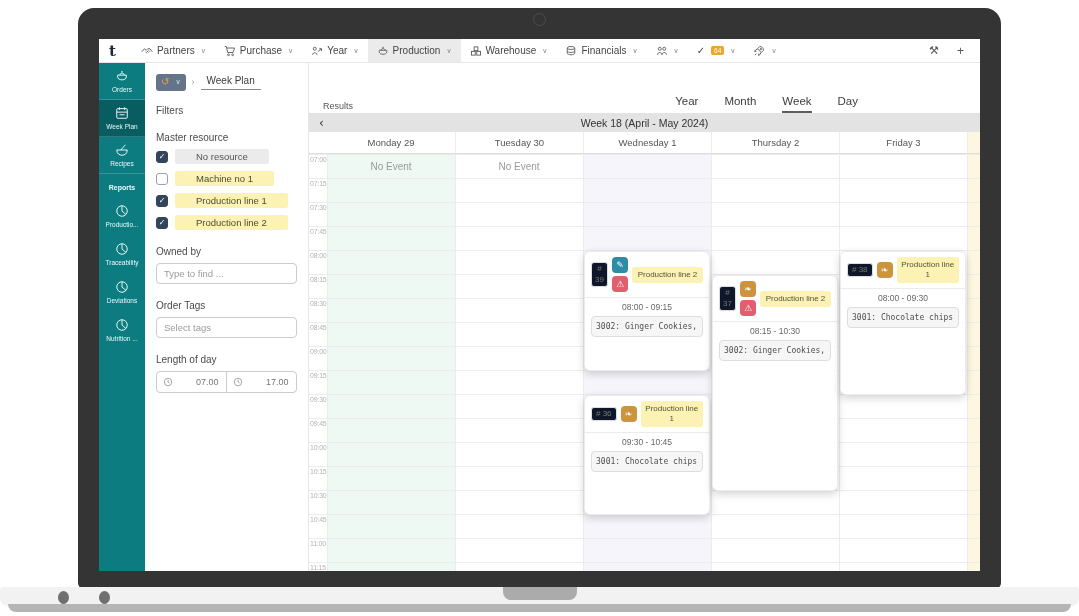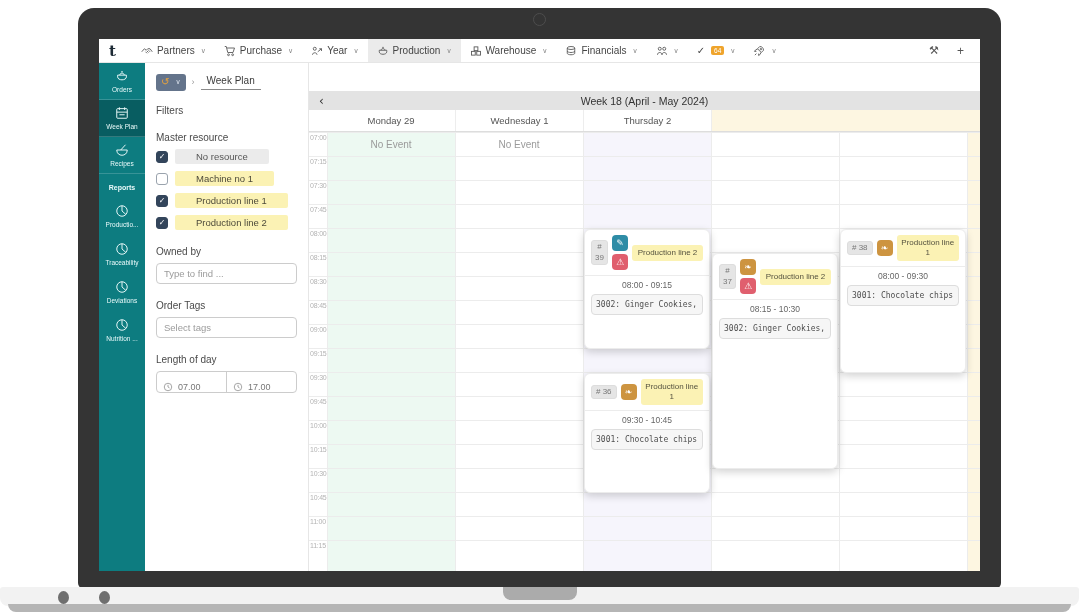--- a/index.html
+++ b/index.html
@@ -53,21 +53,21 @@
   .sect-label { margin-top:16px; margin-bottom:6px; font-size:10px; }
   .res-row { display:flex; align-items:center; gap:7px; margin-bottom:7px; cursor:pointer; }
   .cbx { width:12px; height:12px; border-radius:3px; border:1.5px solid #9aa3ad; background:#fff; flex-shrink:0; display:flex; align-items:center; justify-content:center; color:#fff; font-size:8px; }
   .cbx.checked { background:#33455b; border-color:#33455b; }
   .chip { padding:2px 21px; border-radius:2px; font-size:9.5px; color:#4d4a3a; }
   .chip.gray { background:#ebebeb; color:#555; }
   .chip.yellow { background:#fbf2b4; }
   .txt-input { width:100%; height:21px; border:1px solid #ccc; border-radius:4px; font-size:9.5px; padding:0 7px; color:#444; font-family:"Liberation Sans",sans-serif; }
   .txt-input::placeholder { color:#9b9b9b; }
   .time-wrap { display:flex; border:1px solid #ccc; border-radius:4px; height:22px; }
-  .time-box { flex:1; display:flex; align-items:flex-end; gap:5px; padding:0 6px; }
+  .time-box { flex:1; display:flex; align-items:center; gap:23px; padding:0 6px; }
   .time-box + .time-box { border-left:1px solid #ccc; }
   .time-box svg { width:10px; height:10px; stroke:#8a8a8a; fill:none; stroke-width:1.2; flex-shrink:0; }
   .time-val { font-size:9px; color:#777; }
 
   
   .calendar { flex:1; display:flex; flex-direction:column; min-width:0; }
   .cal-spacer { height:28px; }
   .results-row { height:22px; display:flex; align-items:flex-end; padding:0 0 2px 14px; position:relative; }
   .results-label { font-size:9px; color:#555; }
   .view-tabs { position:absolute; right:122px; bottom:0; display:flex; gap:26px; }
@@ -86,21 +86,21 @@
   .tint.mon { left:18px; width:128px; background:#edf9f2; }
   .tint.wed { left:274px; width:128px; background:#f6f5fc; }
   .tint.sliver { left:658px; right:0; background:#fdf6e1; }
   .vline { position:absolute; top:0; bottom:0; width:1px; background:#ececec; z-index:1; }
   .grid-row { position:absolute; left:0; right:0; height:24px; border-top:1px solid #ececec; z-index:1; }
   .grid-time { position:absolute; left:1px; top:1px; font-size:7px; color:#b3b3b3; letter-spacing:-.2px; }
   .no-event { position:absolute; top:7px; width:128px; text-align:center; font-size:10px; color:#9a9a9a; z-index:1; }
 
   .ev-card { position:absolute; width:126px; background:#fff; border:1px solid #ececec; border-radius:6px; box-shadow:0 3px 8px rgba(0,0,0,.18); padding:5px 6px; z-index:3; overflow:hidden; }
   .ev-head { display:flex; align-items:center; gap:4px; }
-  .ev-id { border:1px solid #ddd; background:#e5e5e5; border-radius:3px; padding:1px 4px; font-size:8px; color:#777; text-align:center; line-height:1.3; }
+  .ev-id { border:1px solid #ddd; background:#0f172a; border-radius:3px; padding:1px 4px; font-size:8px; color:#777; text-align:center; line-height:1.3; }
   .ev-card.tall .ev-id { width:17px; padding:1px 2px; }
   .ev-icons { display:flex; flex-direction:column; gap:3px; }
   .ev-ic { width:16px; height:16px; border-radius:4px; color:#fff; font-size:9px; display:flex; align-items:center; justify-content:center; font-family:"DejaVu Sans",sans-serif; }
   .ev-ic.edit { background:#2e8ca6; }
   .ev-ic.warning { background:#e05f6e; }
   .ev-ic.progress { background:#cd9440; }
   .ev-chip { flex:1; background:#fbf2b4; border-radius:3px; padding:3px 4px; font-size:8px; color:#55523f; text-align:center; line-height:1.25; }
   .ev-div { border-top:1px solid #ececec; margin:5px -6px 4px; }
   .ev-time { text-align:center; font-size:8.5px; color:#666; }
   .ev-item { margin-top:4px; border:1px solid #ddd; background:#f6f6f6; border-radius:4px; padding:5px 4px; font-family:"DejaVu Sans Mono",monospace; font-size:8px; color:#4f4f4f; white-space:nowrap; overflow:hidden; }
@@ -308,31 +308,42 @@
                   <circle cx="8" cy="8" r="6"></circle>
                   <path d="M8 4.5 V8 l2.5 1.5"></path>
                 </svg>
               <span class="time-val">17.00</span>
             </div>
           </div>
         </div>
 
         <div class="calendar">
           <div class="cal-spacer"></div>
+          <div class="results-row">
+            <span class="results-label">Results</span>
+            <div class="view-tabs">
+              <span class="vtab">Year</span>
+              <span class="vtab">Month</span>
+              <span class="vtab active">Week</span>
+              <span class="vtab">Day</span>
+            </div>
+          </div>
 
           <div class="week-bar">
             <span class="wk-prev">‹</span>
             <span class="wk-title">Week 18 (April - May 2024)</span>
           </div>
 
           <div class="day-head">
             <div class="dh-time"></div>
             <div class="dh-cell" style="border-left:none;">Monday 29</div>
+            <div class="dh-cell">Tuesday 30</div>
             <div class="dh-cell">Wednesday 1</div>
             <div class="dh-cell">Thursday 2</div>
+            <div class="dh-cell">Friday 3</div>
             <div class="dh-sliver"></div>
           </div>
 
           <div class="grid" id="time-grid">
             <div class="tint mon"></div>
             <div class="tint wed"></div>
             <div class="tint sliver"></div>
           <div class="grid-row" style="top: 0px;">
                 <span class="grid-time">07:00</span>
               </div>

